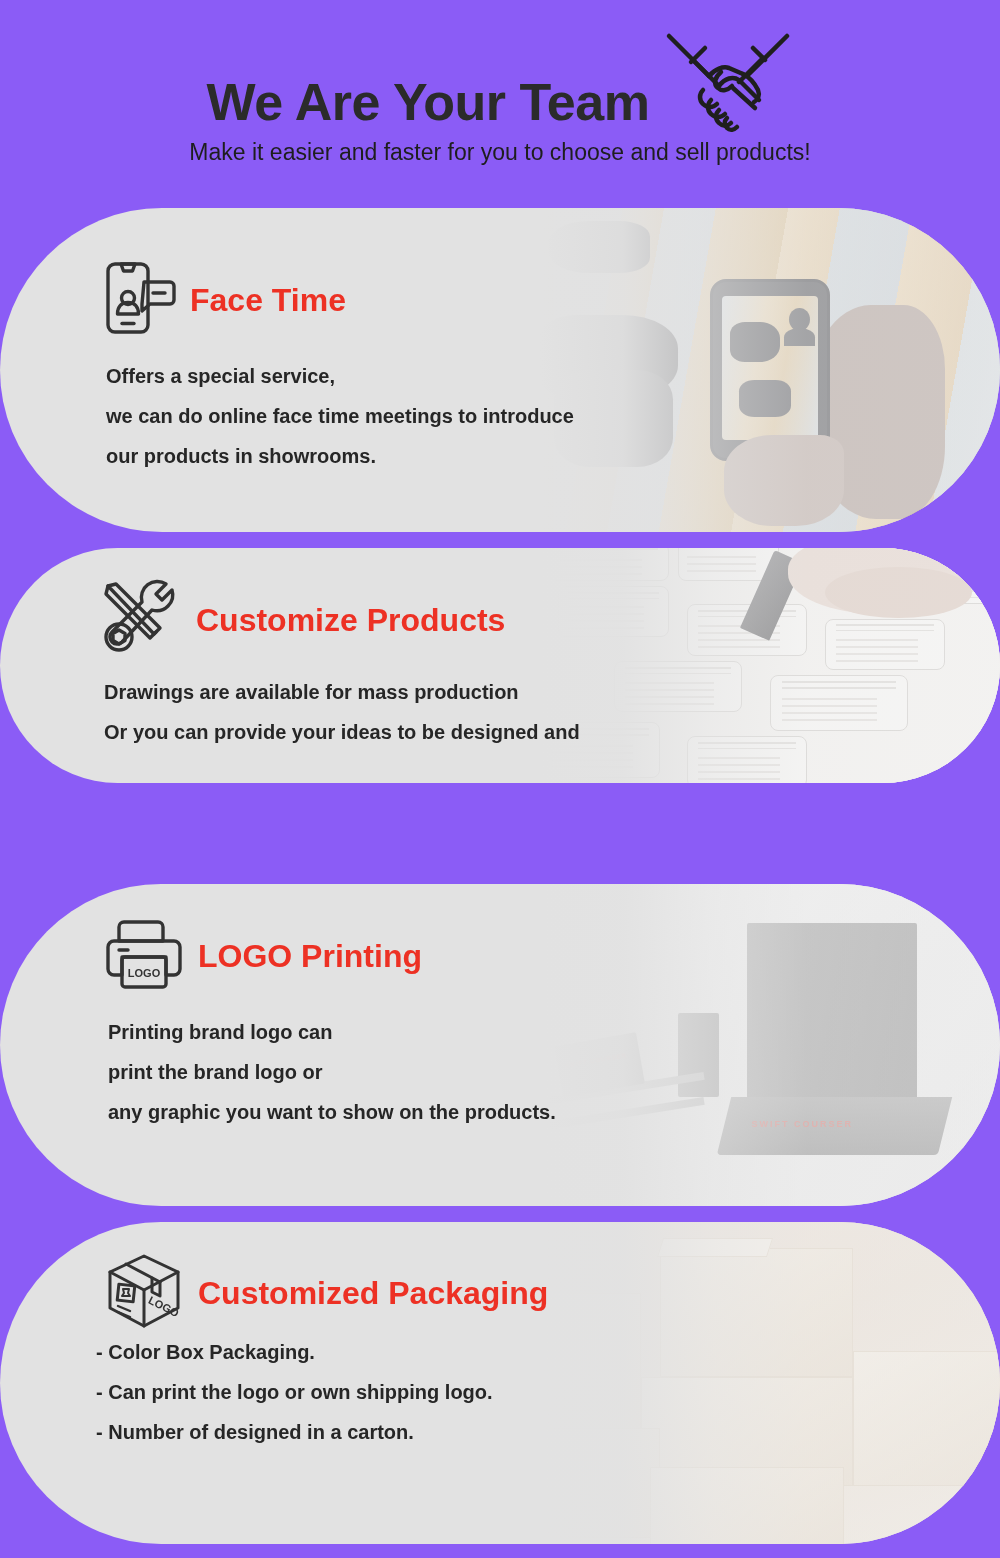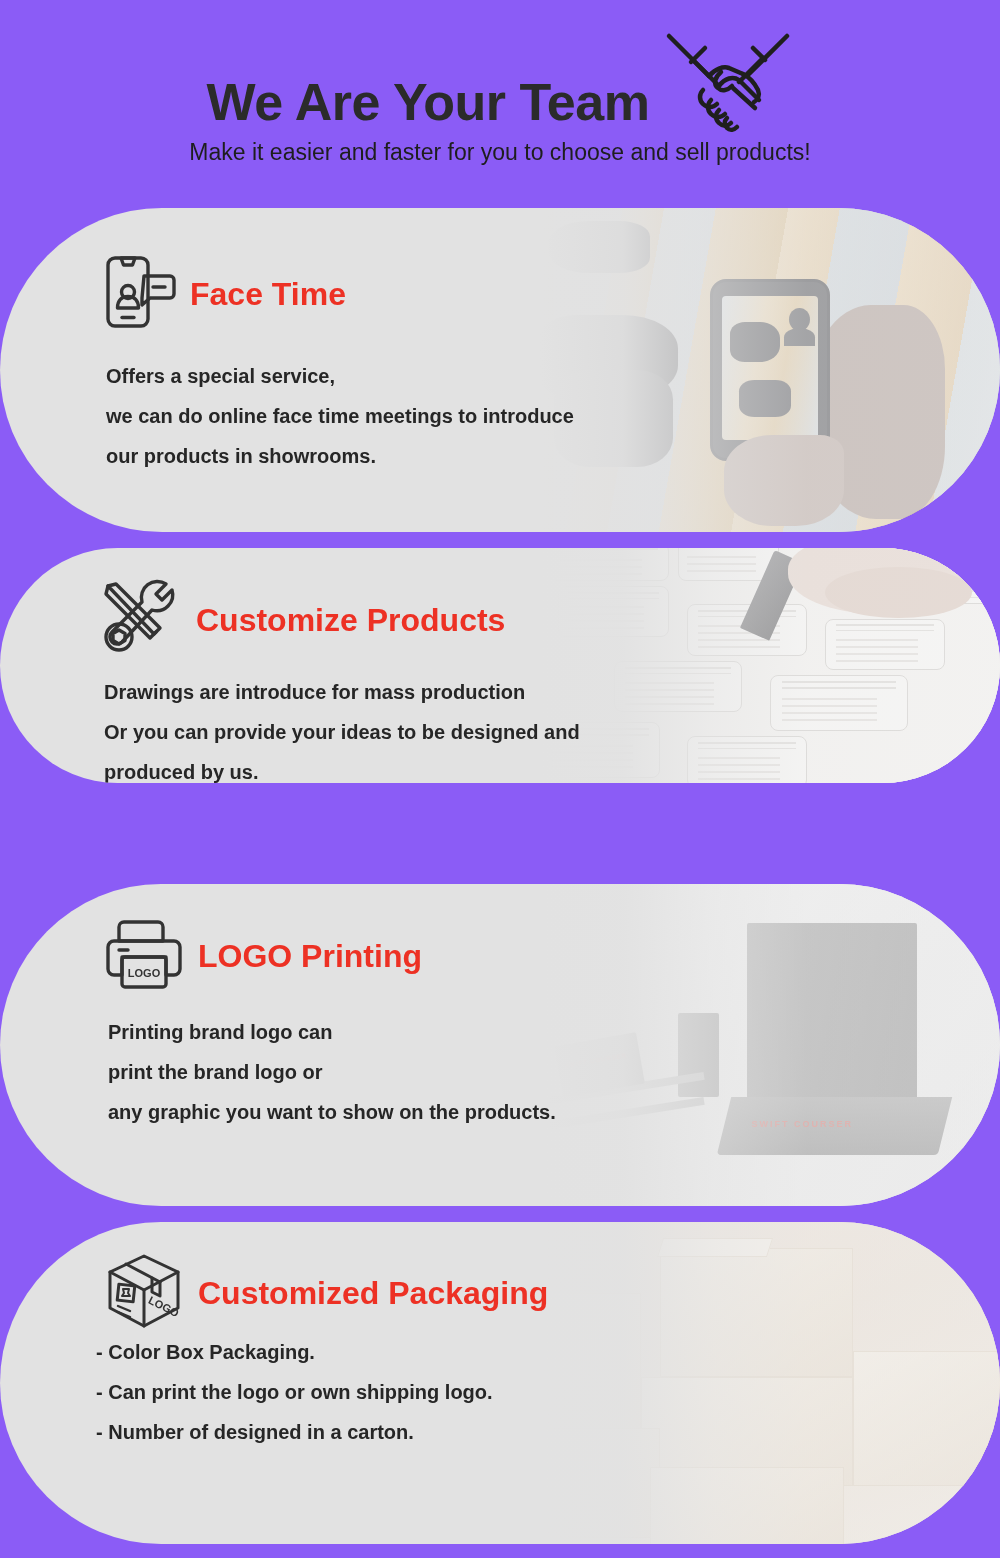--- a/index.html
+++ b/index.html
@@ -221,21 +221,21 @@
   .c1 .card-head  { left: 104px; top: 255px; }
   .c1 .card-lines { left: 106px; top: 148px; }
   .c2 .card-head  { left: 100px; top: 30px; }
   .c2 .card-lines { left: 104px; top: 124px; }
   .c3 .card-head  { left: 104px; top: 32px; }
   .c3 .card-lines { left: 108px; top: 128px; }
   .c4 .card-head  { left: 104px; top: 30px; }
   .c4 .card-lines { left: 96px; top: 110px; }
 
   
-  .c1 .card-head { top: 46px; justify-content: space-between; }
+  .c1 .card-head { top: 52px; justify-content: space-between; }
 </style>
 </head>
 <body>
 
 <div class="page">
 
   <div class="header">
     <div class="header-title-row">
       <div class="header-title">We Are Your Team</div>
       <span class="handshake-icon">
@@ -329,23 +329,22 @@
             <path d="M66 6 L56 16 l6 6 l10 -10 a16 16 0 0 1 -20 20 L22 64 a7 7 0 0 1 -10 -10 L42 24 a16 16 0 0 1 24 -18 z"></path>
             <path d="M8 8 l8 -2 l44 44 l-6 6 z"></path>
             <path d="M8 8 l-2 8 l44 44 l6 -6"></path>
             <circle cx="19" cy="59" r="13"></circle>
             <path d="M19 52 l6 3.5 v7 l-6 3.5 l-6 -3.5 v-7 z"></path>
           </svg>
         </span>
         <span class="card-title">Customize Products</span>
       </div>
       <div class="card-lines">
-        <div>Drawings are introduce for mass production</div>
+        <div>Drawings are available for mass production</div>
         <div>Or you can provide your ideas to be designed and</div>
-        <div>produced by us.</div>
       </div>
     </div>
   </div>
 
   <div class="card c3">
     <div class="card-photo">
       <div class="photo-inner ph3">
         <div class="panel"></div>
         <div class="base"></div>
         <div class="base-logo">SWIFT COURSER</div>

